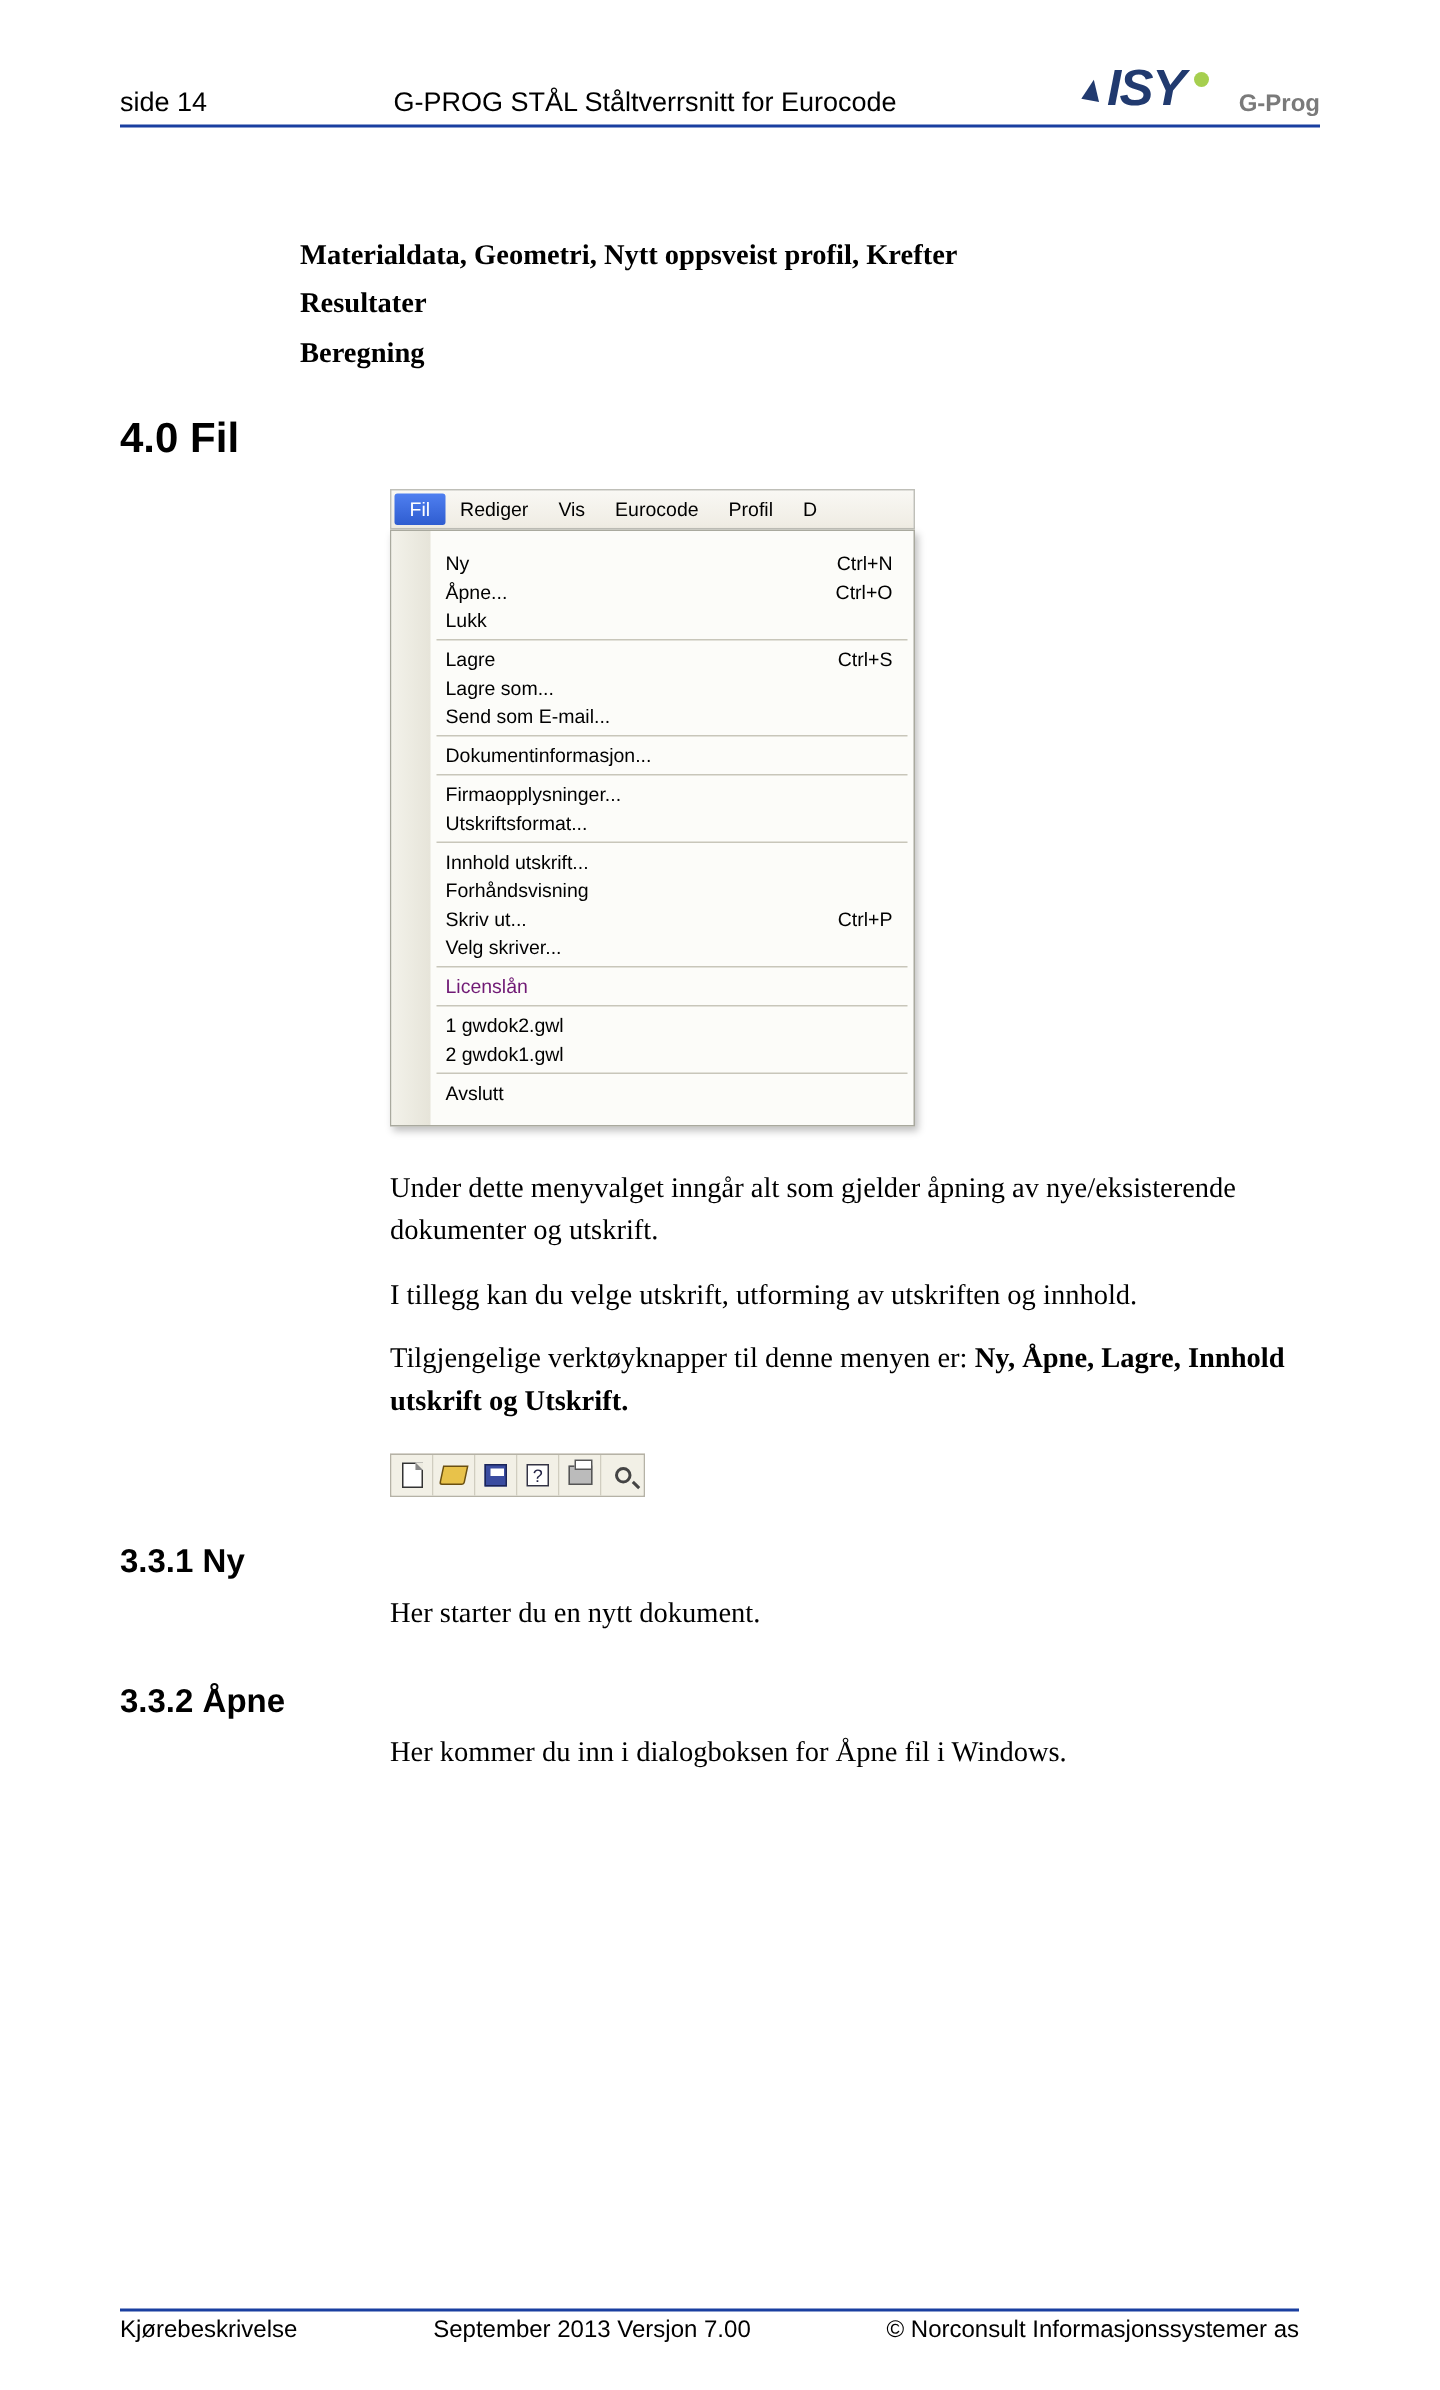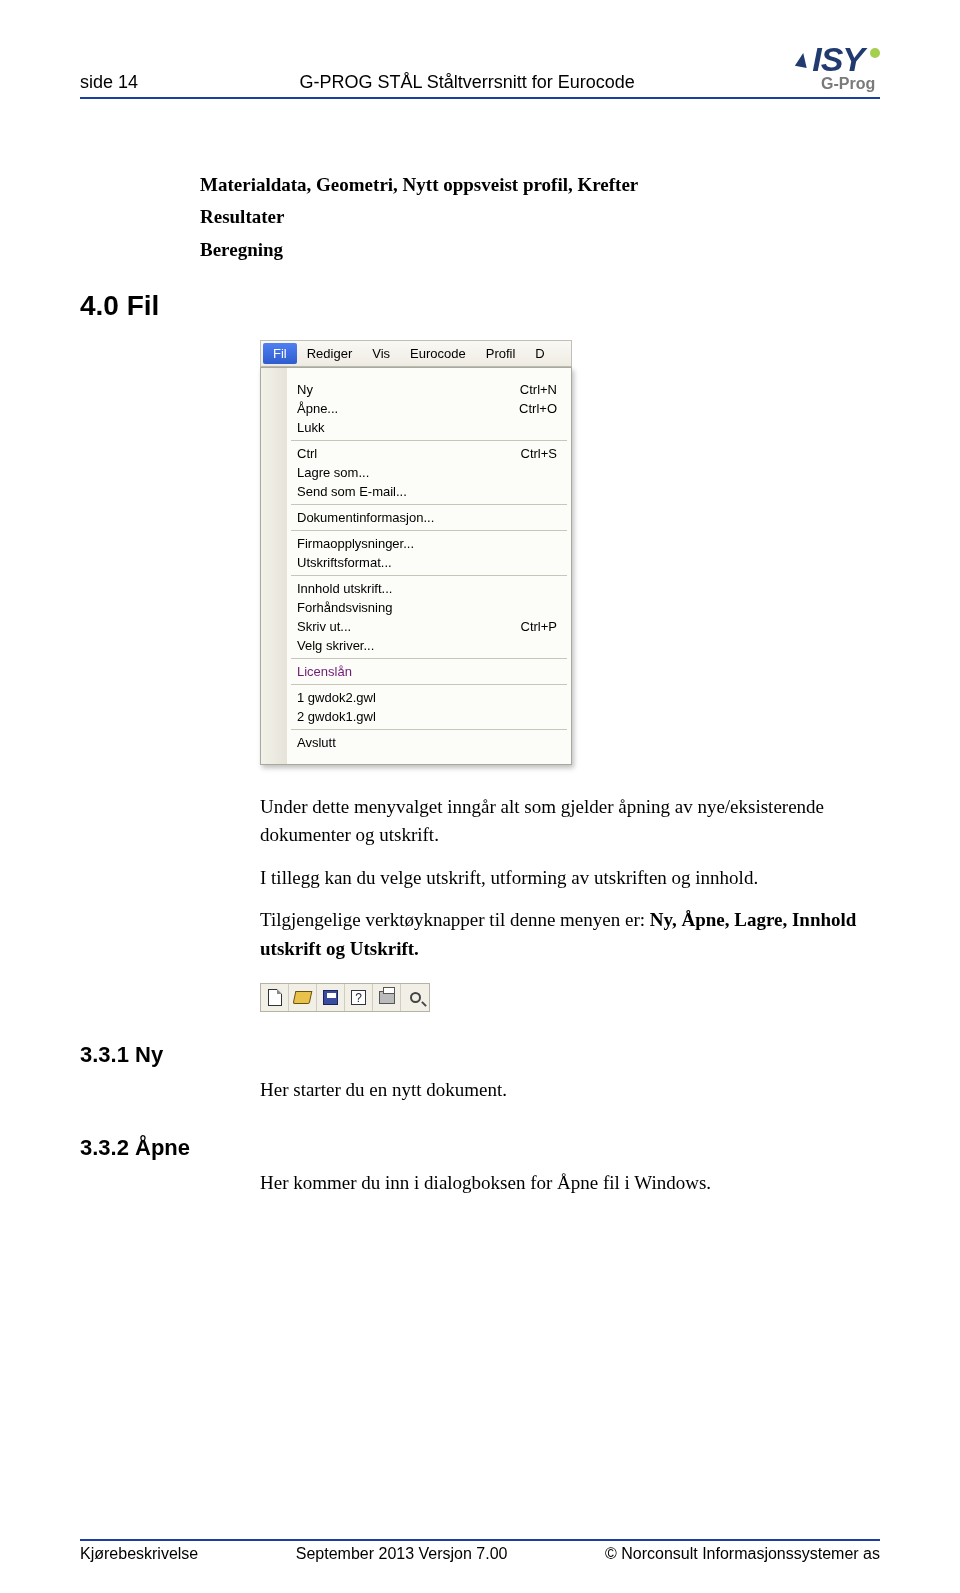--- a/index.html
+++ b/index.html
@@ -25,22 +25,22 @@
   .header-left {
     font-size: 18px;
     font-family: Arial, Helvetica, sans-serif;
   }
   .header-center {
     font-size: 18px;
     font-family: Arial, Helvetica, sans-serif;
   }
   .logo {
     display: flex;
-    flex-direction: column;
-    align-items: center;
+    flex-direction: row;
+    align-items: flex-end;
   }
   .logo-main { display: flex; align-items: center; gap: 2px; }
   .logo-ping {
     width: 0; height: 0;
     border-left: 6px solid transparent;
     border-right: 6px solid transparent;
     border-bottom: 14px solid #213a6f;
     transform: rotate(10deg);
     margin-right: 2px;
   }
@@ -81,21 +81,21 @@
     font-family: Arial, Helvetica, sans-serif;
     font-size: 28px;
     font-weight: bold;
     margin-top: 24px;
     margin-bottom: 18px;
   }
 
   
   .menu-area {
     margin-left: 180px;
-    width: 312px;
+    width: 350px;
     font-family: Tahoma, Arial, sans-serif;
     font-size: 13px;
     color: #000;
   }
   .menubar {
     background: linear-gradient(#f9f8f4, #efece3);
     border: 1px solid #bfbfb8;
     display: flex;
     gap: 0;
     padding: 2px 2px;
@@ -216,21 +216,21 @@
     margin-bottom: 8px;
   }
   .sub-para {
     margin-left: 180px;
     font-size: 19px;
     line-height: 1.5;
   }
 
   .footer {
     position: absolute;
-    left: 80px; right: 80px; bottom: 30px;
+    left: 80px; right: 94px; bottom: 30px;
     border-top: 2px solid #1a3fa0;
     display: flex;
     justify-content: space-between;
     font-family: Arial, Helvetica, sans-serif;
     font-size: 16px;
     padding-top: 4px;
   }
 </style>
 </head>
 <body>
@@ -278,21 +278,21 @@
           <div class="dd-row">
             <span>Åpne...</span>
             <span>Ctrl+O</span>
           </div>
           <div class="dd-row">
             <span>Lukk</span>
             <span></span>
           </div>
           <div class="dd-sep"></div>
           <div class="dd-row">
-            <span>Ctrl</span>
+            <span>Lagre</span>
             <span>Ctrl+S</span>
           </div>
           <div class="dd-row">
             <span>Lagre som...</span>
             <span></span>
           </div>
           <div class="dd-row">
             <span>Send som E-mail...</span>
             <span></span>
           </div>

